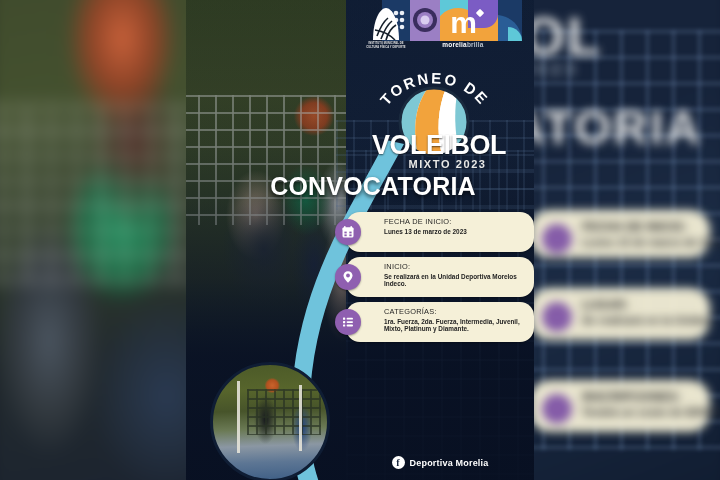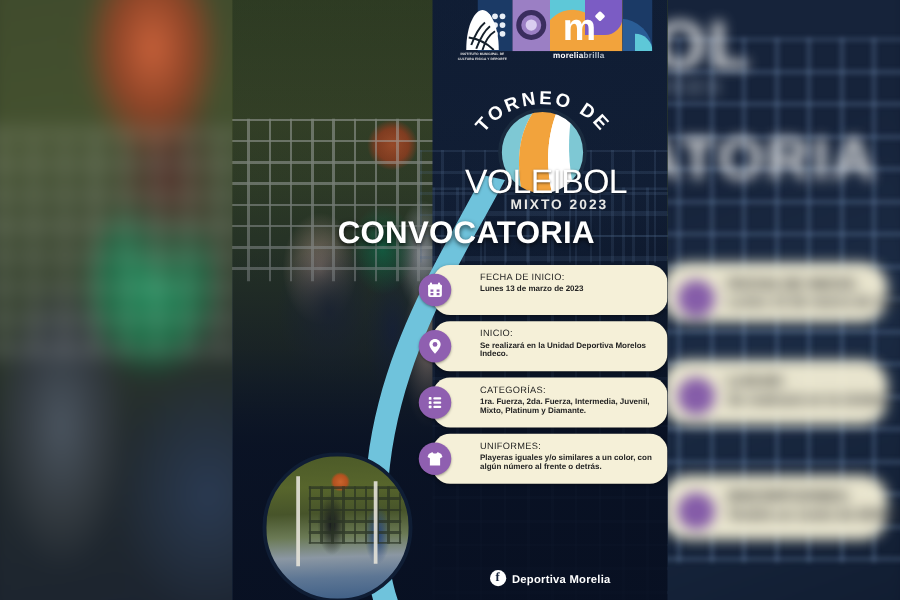--- a/index.html
+++ b/index.html
@@ -137,21 +137,21 @@
   }
   .logo-morelia .mw{font-size:6.5px;font-weight:800;color:#fff;letter-spacing:.2px;margin-top:3px;}
   .logo-morelia .mw span{color:#b9c2cc;font-weight:600;}
 
   
   .emblem{position:absolute;left:186px;top:68px;width:125px;height:100px;}
   .arcword{position:absolute;left:0;top:0;width:125px;height:56px;}
   .ball-wrap{position:absolute;left:26px;top:18px;width:72px;height:72px;}
   .voleibol{
     position:absolute;left:0;top:64px;width:125px;text-align:center;
-    font-size:27px;font-weight:400;color:#fff;letter-spacing:-.5px;line-height:27px;
+    font-size:27px;font-weight:700;color:#fff;letter-spacing:-.5px;line-height:27px;
     text-shadow:0 1px 2px rgba(0,0,0,.6);
   }
   .mixto{
     position:absolute;left:0;top:90px;width:151px;text-align:center;
     font-size:11px;font-weight:700;color:#e8e8e6;letter-spacing:1.6px;
   }
 
   
   .convocatoria{
     position:absolute;left:0;top:172px;width:348px;text-align:center;
@@ -401,29 +401,20 @@
               <rect x="5.6" y="6.2" width="6.4" height="1.8" rx=".9"></rect>
               <rect x="2" y="9.4" width="2.2" height="2.2" rx=".5"></rect>
               <rect x="5.6" y="9.6" width="6.4" height="1.8" rx=".9"></rect>
             </g>
           </svg>
         </div>
         <div class="ttl">CATEGORÍAS:</div>
         <div class="bdy">1ra. Fuerza, 2da. Fuerza, Intermedia, Juvenil, Mixto, Platinum y Diamante.</div>
       </div>
 
-      <div class="card">
-        <div class="icon">
-          <svg width="14" height="14" viewBox="0 0 14 14">
-            <path d="M5,1.6 L2,3.2 L1,5.6 L2.9,6.6 L2.9,12.4 L11.1,12.4 L11.1,6.6 L13,5.6 L12,3.2 L9,1.6 C9,3.2 5,3.2 5,1.6 Z" fill="#fff"></path>
-          </svg>
-        </div>
-        <div class="ttl">UNIFORMES:</div>
-        <div class="bdy">Playeras iguales y/o similares a un color, con algún número al frente o detrás.</div>
-      </div>
 
     </div>
 
     <div class="inset">
       <div class="inset-net"></div>
       <div class="inset-pole" style="left:24px;top:16px;height:72px;"></div>
       <div class="inset-pole" style="left:86px;top:20px;height:66px;"></div>
     </div>
 
     <div class="footer">

